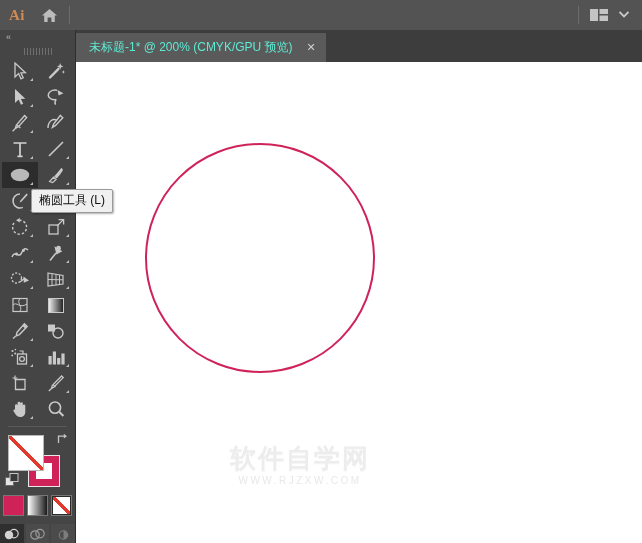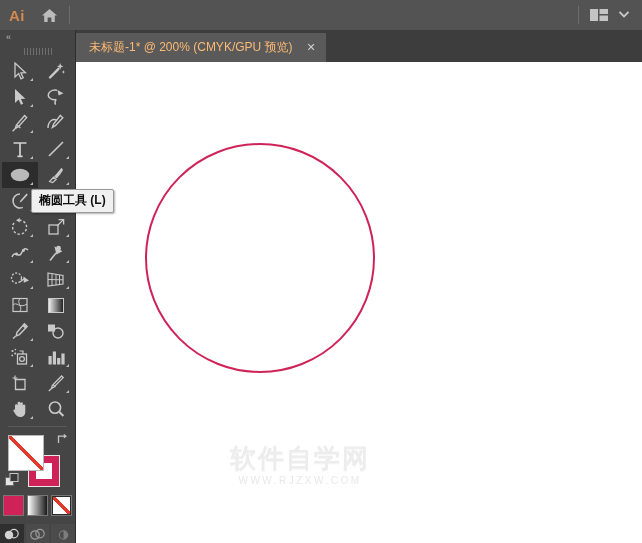--- a/index.html
+++ b/index.html
@@ -14,21 +14,21 @@
 
   
   #menubar {
     position: absolute; left: 0; top: 0; width: 642px; height: 30px;
     background: #535353;
     display: flex; align-items: center;
   }
   .ai-logo {
     width: 34px; text-align: center;
     color: #d08a52; font-size: 15px; font-weight: bold;
-    letter-spacing: .5px; font-family: Liberation Sans, sans-serif;
+    letter-spacing: .5px; font-family: Liberation Serif, serif;
   }
   .home-icon { width: 30px; display: flex; align-items: center; justify-content: center; }
   .mb-sep { width: 1px; height: 18px; background: #6d6d6d; margin: 0 5px; }
   .menu-items { display: flex; align-items: center; }
   .menu-item {
     color: #d6d6d6; font-size: 12px; padding: 3px 7px;
     white-space: nowrap; cursor: default;
   }
   .mb-right { margin-left: auto; display: flex; align-items: center; padding-right: 8px; }
   .ws-icon { display: flex; align-items: center; padding: 0 5px; }
@@ -38,21 +38,21 @@
   #tabbar {
     position: absolute; left: 0; top: 30px; width: 642px; height: 32px;
     background: #3d3d3d;
   }
   #tab {
     position: absolute; left: 76px; top: 3px; height: 29px;
     background: #5a5a5a;
     display: flex; align-items: center;
     padding: 0 10px 0 13px;
   }
-  #tab .tab-title { color: #fdba74; font-size: 12px; white-space: nowrap; }
+  #tab .tab-title { color: #5eead4; font-size: 12px; white-space: nowrap; }
   #tab .tab-close { color: #cfcfcf; font-size: 11px; margin-left: 14px; cursor: pointer; font-weight: bold; }
 
   
   #toolbar {
     position: absolute; left: 0; top: 30px; width: 76px; height: 513px;
     background: #454545;
     border-right: 1px solid #2e2e2e;
   }
   #tb-collapse {
     height: 14px; display: flex; align-items: center; padding-left: 6px;
@@ -156,21 +156,20 @@
   }
 
   
   #tooltip {
     position: absolute; left: 31px; top: 189px;
     background: #f0f0f0; border: 1px solid #9a9a9a;
     padding: 2px 7px 3px; font-size: 12px; color: #111;
     border-radius: 2px; white-space: nowrap;
     box-shadow: 1px 1px 2px rgba(0,0,0,.3);
     z-index: 50;
-    font-weight: bold;
   }
 </style>
 </head>
 <body>
 
 <div id="app">
 
   <div id="menubar">
     <div class="ai-logo">Ai</div>
     <div class="home-icon">

